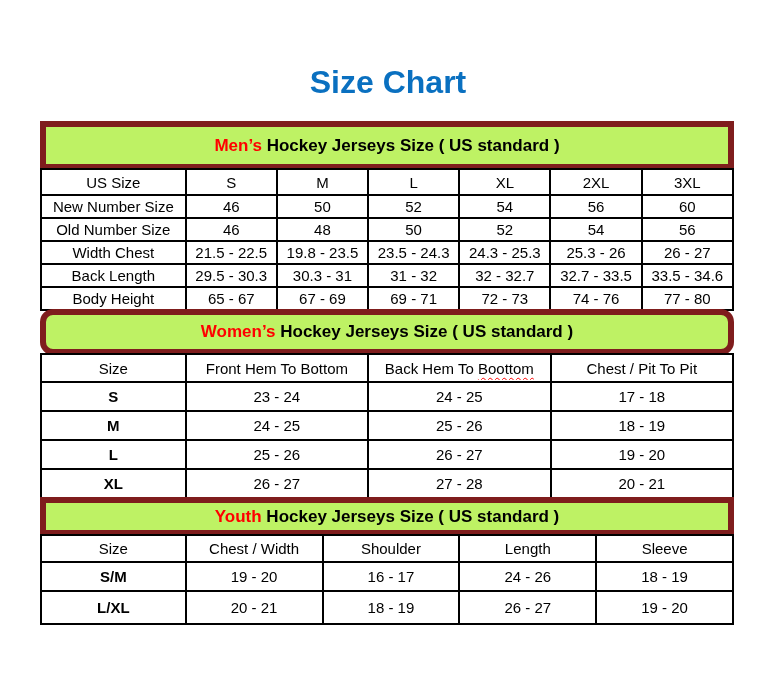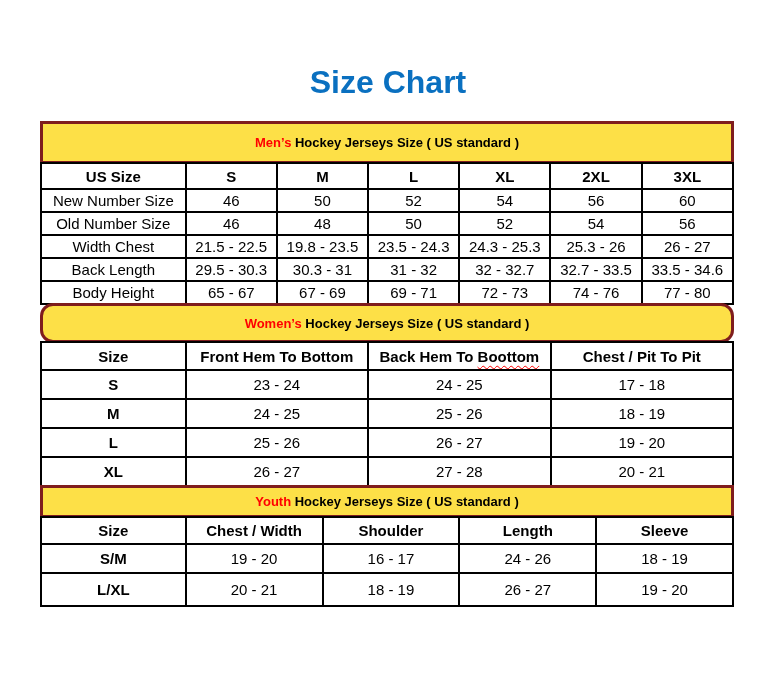--- a/index.html
+++ b/index.html
@@ -7,36 +7,36 @@
     width:776px;height:692px;background:#ffffff;overflow:hidden;
     font-family:"Liberation Sans",sans-serif;color:#000000;
     -webkit-font-smoothing:antialiased;
   }
   .page-title{
     margin:64px 16px 0 0;width:776px;text-align:center;
     font-size:32px;line-height:36px;font-weight:bold;color:#0A70C0;
   }
   .chart{width:694px;margin:21px 0 0 40px;}
   .band{
-    background:#fde047;border:3px solid #7f1d1d;
+    background:#bef264;border:6px solid #7f1d1d;
     height:37px;display:flex;align-items:center;justify-content:center;
-    font-size:13px;font-weight:bold;white-space:pre-wrap;
+    font-size:17px;font-weight:bold;white-space:pre-wrap;
   }
   .band.band2{height:34px;margin-top:-2px;border-radius:13px;}
   .band.band3{height:27px;margin-top:-2px;}
   .accent{color:#FF0000;}
   table{
     width:100%;border-collapse:collapse;table-layout:fixed;
     margin-top:-2px;
   }
   th,td{
     border:2px solid #000000;text-align:center;vertical-align:middle;
     font-size:15px;padding:0 3px;overflow:hidden;
   }
-  th{font-weight:bold;}
+  th{font-weight:normal;border-radius:8px;}
   td{font-weight:normal;}
   td.lbl{font-weight:normal;}
   td.lbl-bold{font-weight:bold;}
   .mens th{height:24px;}
   .mens td{height:21px;margin-top:8px;}
   .womens th{height:26px;}
   .womens td{height:27px;}
   .youth th{height:25px;}
   .youth td{height:27px;}
   .youth tr.last td{height:31px;}

